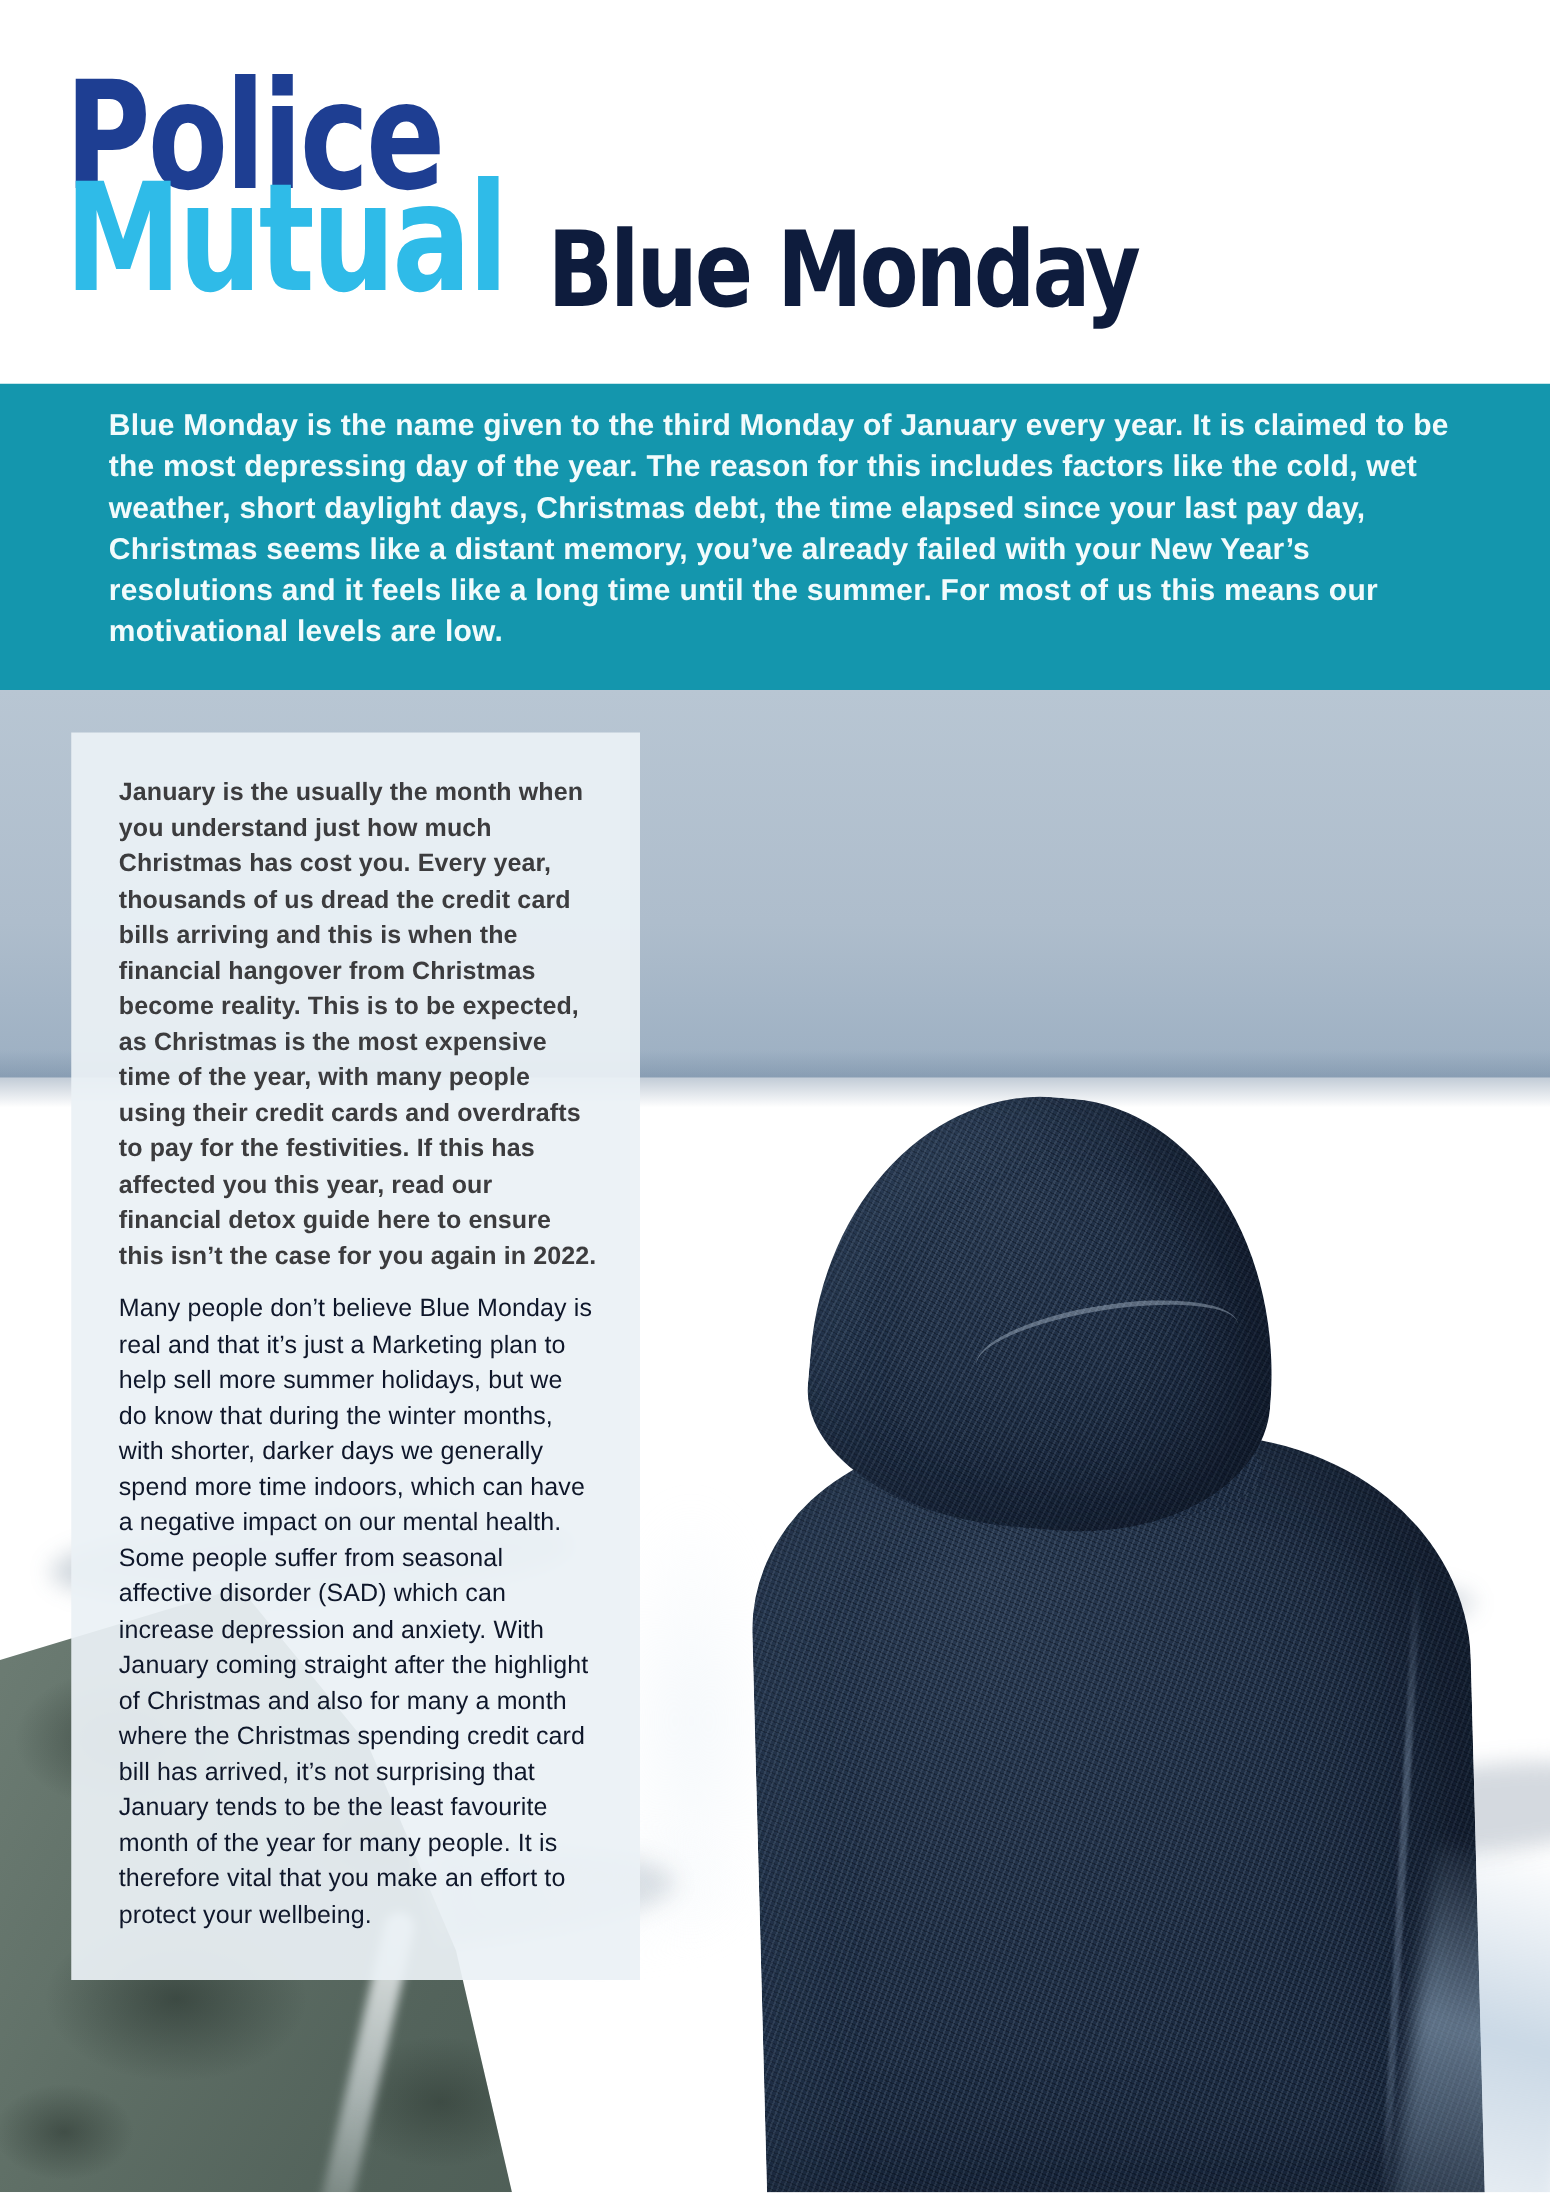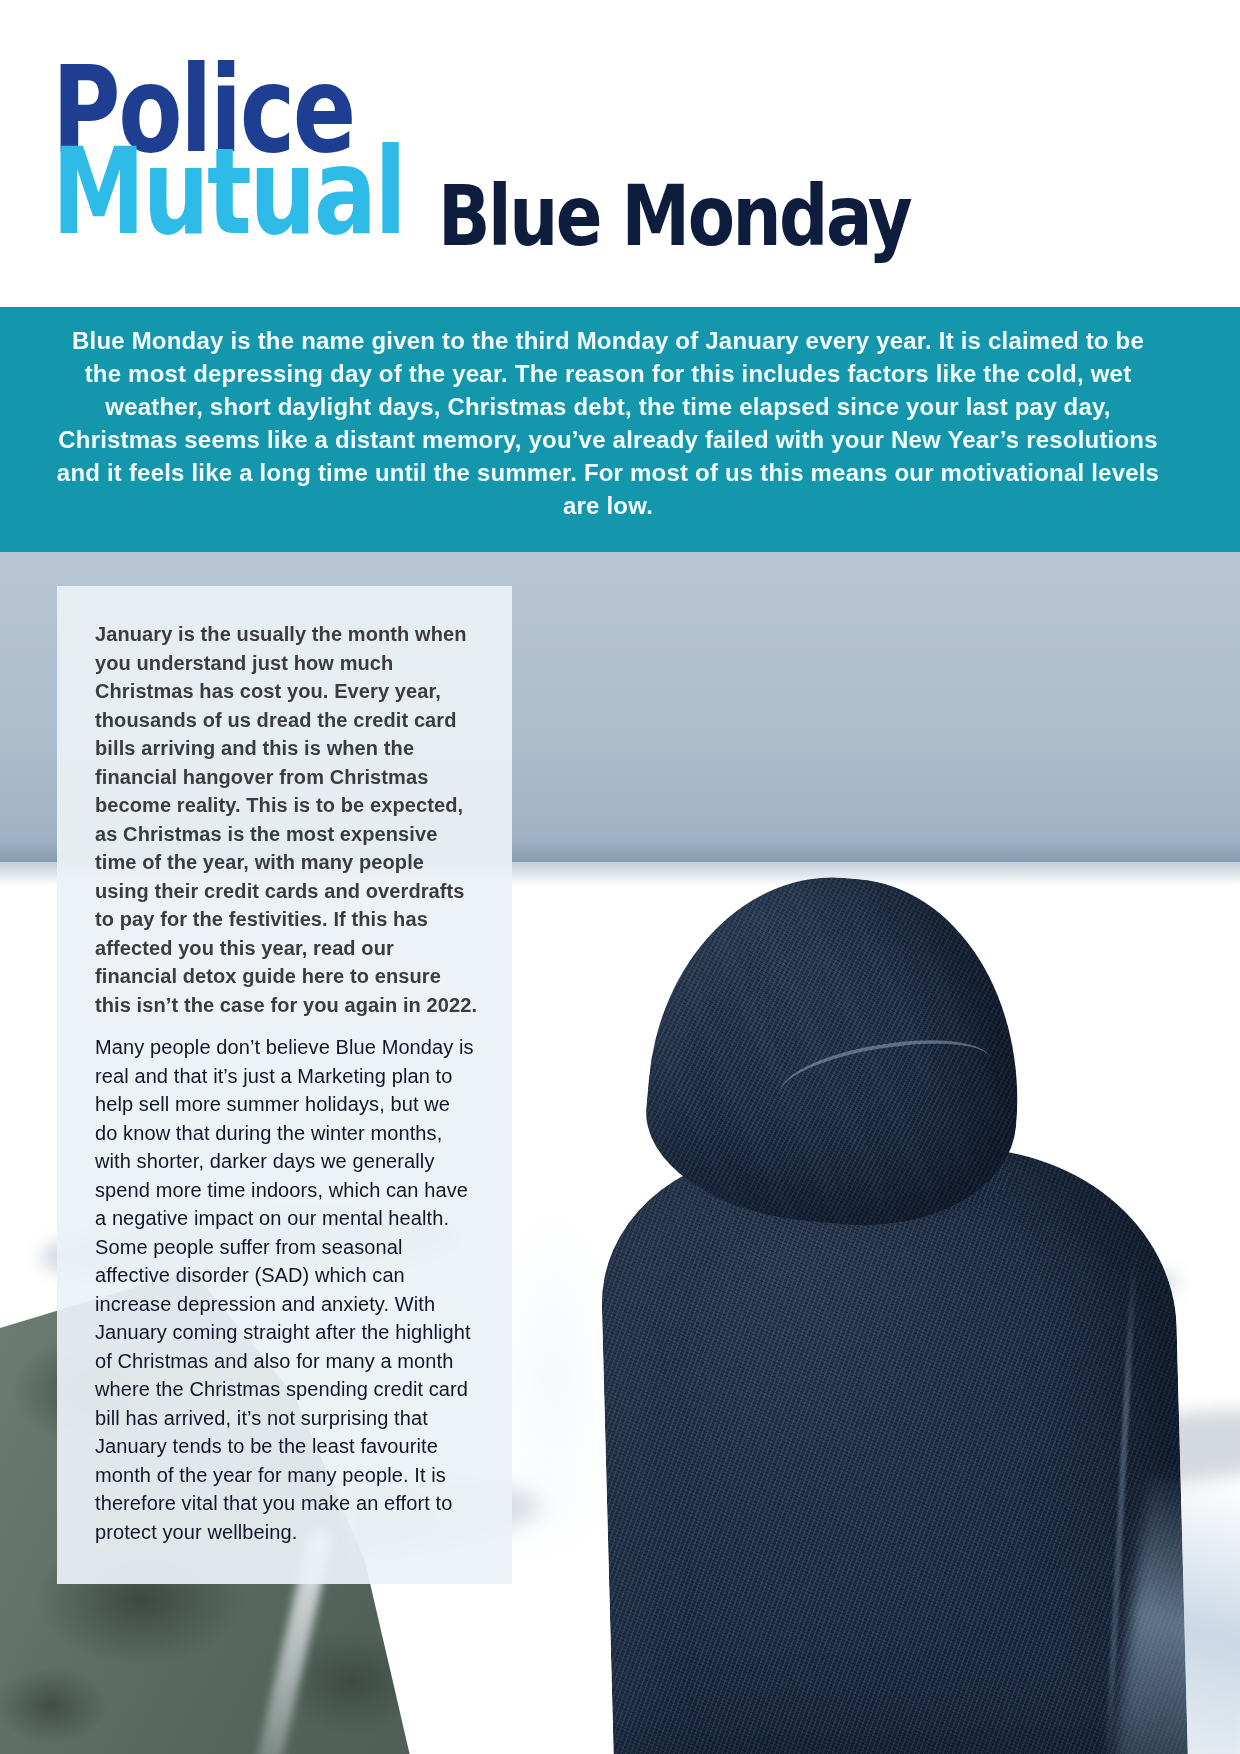--- a/index.html
+++ b/index.html
@@ -43,22 +43,21 @@
     color:var(--title-navy);
     transform:scaleX(0.82);transform-origin:left top;
     white-space:nowrap;
   }
 
   
   .banner{
     position:absolute;left:0;top:307px;
     width:1240px;height:245px;
     background:var(--banner-teal);
-    padding:17px 55px 0 53px;
-    text-align:center;
+    padding:17px 55px 0 87px;
   }
   .banner p{
     margin:0;
     max-width:1110px;
     color:#f2fbfc;
     font-size:24px;
     line-height:33px;
     font-weight:bold;
     letter-spacing:0.2px;
   }

